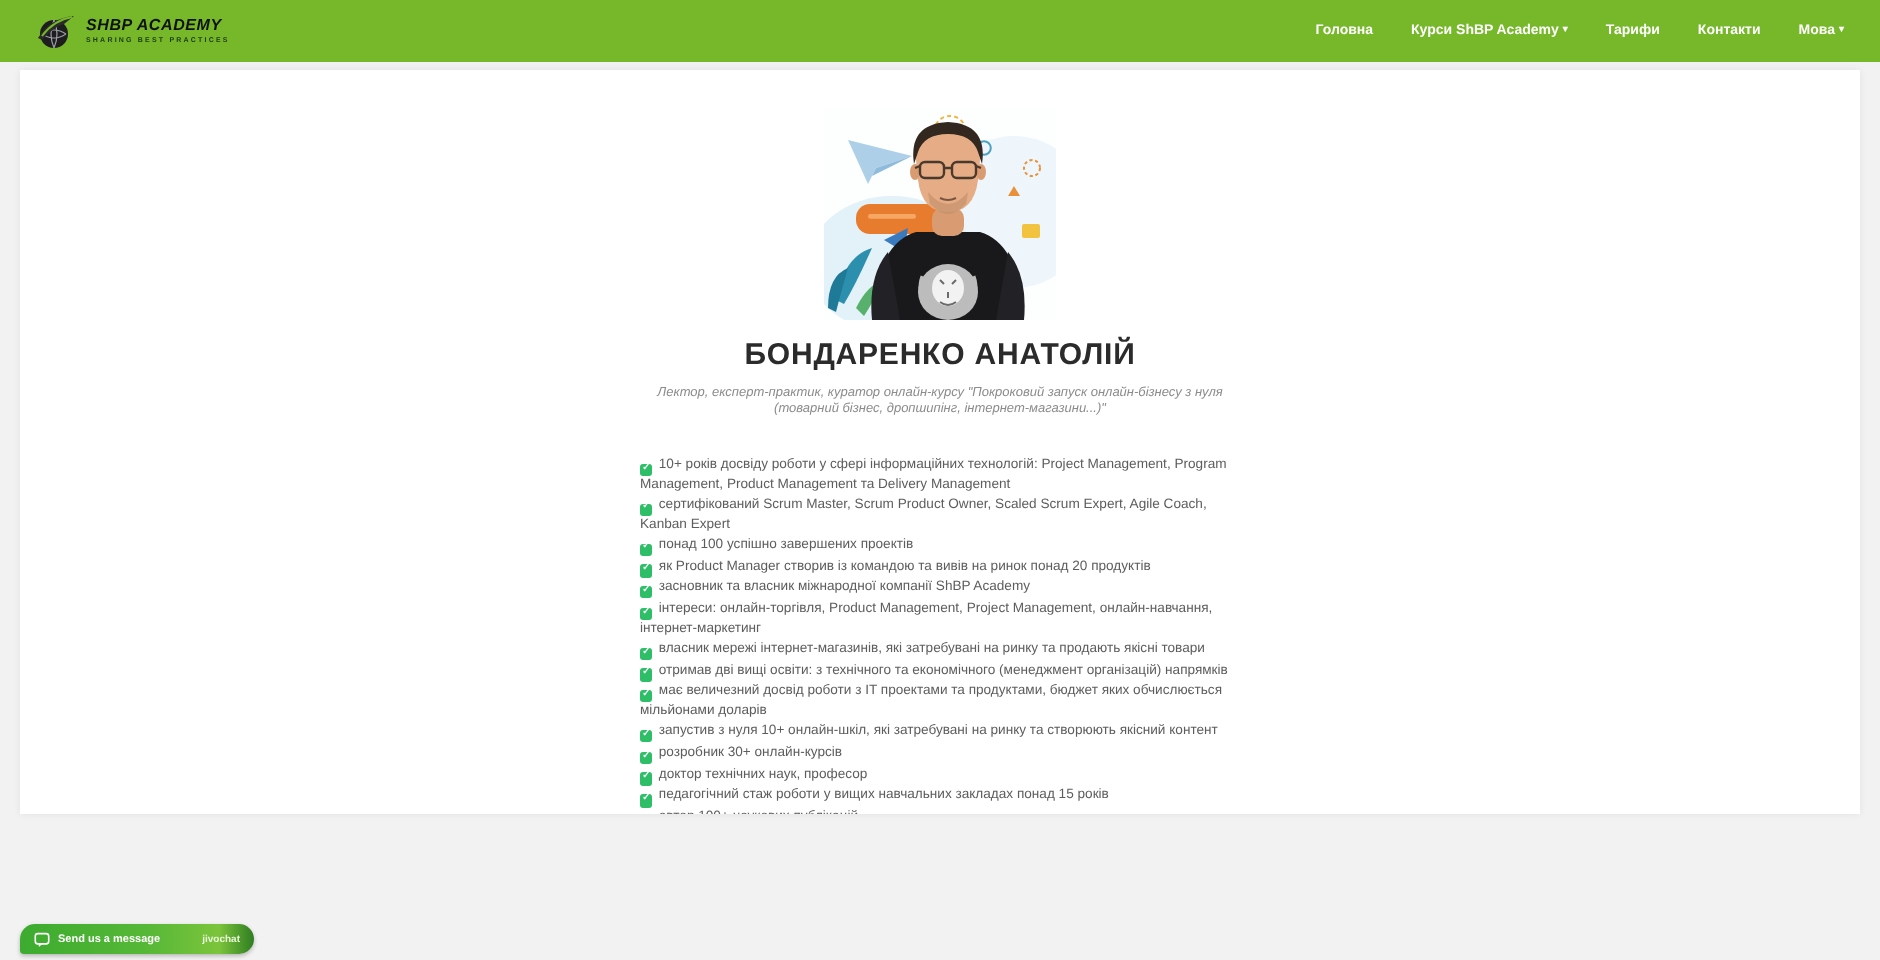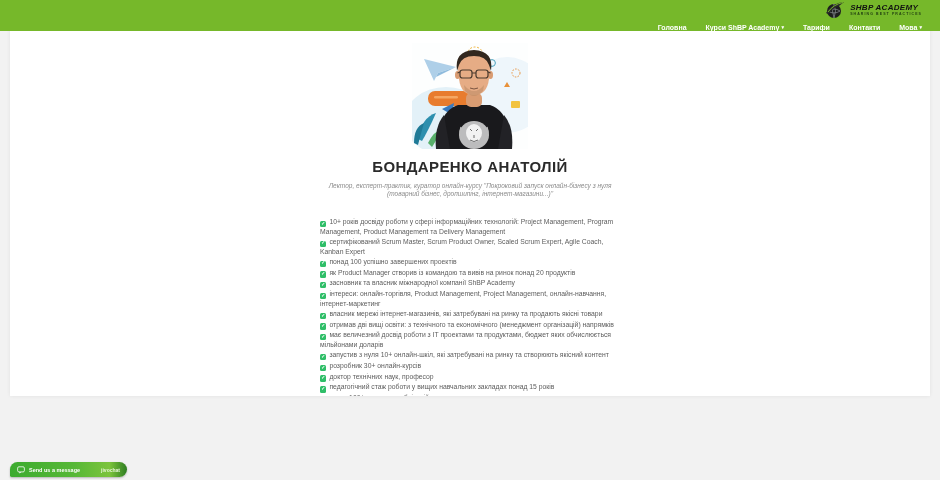--- a/index.html
+++ b/index.html
@@ -1,34 +1,34 @@
 <!DOCTYPE html>
 <html><head>
 <meta charset="utf-8">
 <style>
   * { margin:0; padding:0; box-sizing:border-box; }
   html,body { width:940px; height:480px; overflow:hidden; background:#f2f2f2;
     font-family:"Liberation Sans", sans-serif; }
 
   
   .header { position:absolute; top:0; left:0; width:940px; height:31px;
-    background:#76b82a; display:flex; align-items:flex-end; justify-content:space-between;
-    padding:0 18px; z-index:5;flex-direction:column; }
+    background:#76b82a; display:flex; align-items:center; justify-content:space-between;
+    padding:0 18px; z-index:5; }
   .logo { display:flex; align-items:center; gap:5px; cursor:pointer; }
   .logo-icon { width:20px; height:20px; }
   .logo-text-wrap { display:flex; flex-direction:column; line-height:1; }
   .logo-title { font-size:8px; font-weight:900; font-style:italic; color:#111; letter-spacing:.3px; }
   .logo-tagline { font-size:3.5px; font-weight:700; color:#1e3a10; letter-spacing:1.1px; margin-top:1.5px; }
   .nav { display:flex; align-items:center; gap:19px; }
   .nav-item { font-size:7px; font-weight:700; color:#fff; cursor:pointer; white-space:nowrap;
     display:flex; align-items:center; gap:2px; }
   .caret { font-size:5px; color:#fff; line-height:1; }
 
   
-  .card { position:absolute; top:24px; left:10px; width:920px; height:372px;
+  .card { position:absolute; top:35px; left:10px; width:920px; height:372px;
     background:#ffffff; box-shadow:0 0 4px rgba(0,0,0,.07); overflow:hidden; }
 
   
   .photo-wrap { position:absolute; top:19px; left:50%; transform:translateX(-50%);
     width:116px; height:106px; overflow:hidden; }
 
   
   .name { position:absolute; top:134px; left:0; width:100%; text-align:center;
     font-size:15px; font-weight:700; color:#2b2b2b; letter-spacing:.4px; }
   .subtitle { position:absolute; top:158px; left:50%; transform:translateX(-50%);

